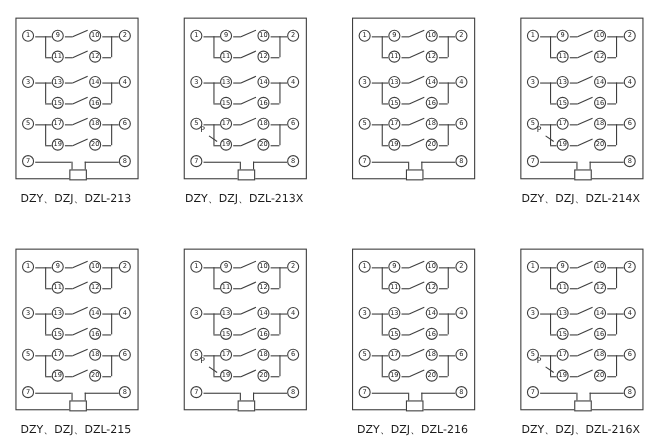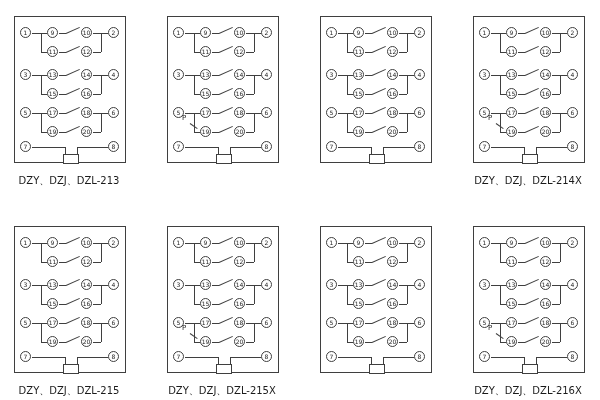--- a/index.html
+++ b/index.html
@@ -158,20 +158,21 @@
           <div class="term" style="left: 5px; top: 90px;">5</div>
           <div class="term" style="left: 5px; top: 124px;">7</div>
           <div class="term" style="left: 93px; top: 10px;">2</div>
           <div class="term" style="left: 93px; top: 52px;">4</div>
           <div class="term" style="left: 93px; top: 90px;">6</div>
           <div class="term" style="left: 93px; top: 124px;">8</div>
           <div class="coil"></div>
           <div class="pmark">P</div>
           <div class="ppoint"></div>
         </div>
+        <div class="label">DZY、DZJ、DZL-213X</div>
       </div>
       <div class="panel">
         <div class="box">
           <div class="ln" style="left: 17px; top: 16px; width: 15px; height: 1px;"></div>
           <div class="ln" style="left: 26px; top: 16px; width: 1px; height: 19px;"></div>
           <div class="ln" style="left: 26px; top: 35px; width: 6px; height: 1px;"></div>
           <div class="ln" style="left: 78px; top: 16px; width: 15px; height: 1px;"></div>
           <div class="ln" style="left: 86px; top: 16px; width: 1px; height: 19px;"></div>
           <div class="ln" style="left: 78px; top: 35px; width: 8px; height: 1px;"></div>
           <div class="ln" style="left: 17px; top: 58px; width: 15px; height: 1px;"></div>
@@ -402,80 +403,80 @@
           <div class="term" style="left: 5px; top: 90px;">5</div>
           <div class="term" style="left: 5px; top: 124px;">7</div>
           <div class="term" style="left: 93px; top: 10px;">2</div>
           <div class="term" style="left: 93px; top: 52px;">4</div>
           <div class="term" style="left: 93px; top: 90px;">6</div>
           <div class="term" style="left: 93px; top: 124px;">8</div>
           <div class="coil"></div>
           <div class="pmark">P</div>
           <div class="ppoint"></div>
         </div>
-        <div class="label">DZY、DZJ、DZL-215X</div>
-      </div>
-      <div class="panel">
-        <div class="box">
-          <div class="ln" style="left: 17px; top: 16px; width: 15px; height: 1px;"></div>
-          <div class="ln" style="left: 26px; top: 16px; width: 1px; height: 19px;"></div>
-          <div class="ln" style="left: 26px; top: 35px; width: 6px; height: 1px;"></div>
-          <div class="ln" style="left: 78px; top: 16px; width: 15px; height: 1px;"></div>
-          <div class="ln" style="left: 86px; top: 16px; width: 1px; height: 19px;"></div>
-          <div class="ln" style="left: 78px; top: 35px; width: 8px; height: 1px;"></div>
-          <div class="ln" style="left: 17px; top: 58px; width: 15px; height: 1px;"></div>
-          <div class="ln" style="left: 26px; top: 58px; width: 1px; height: 19px;"></div>
-          <div class="ln" style="left: 26px; top: 77px; width: 6px; height: 1px;"></div>
-          <div class="ln" style="left: 78px; top: 58px; width: 15px; height: 1px;"></div>
-          <div class="ln" style="left: 86px; top: 58px; width: 1px; height: 19px;"></div>
-          <div class="ln" style="left: 78px; top: 77px; width: 8px; height: 1px;"></div>
-          <div class="ln" style="left: 17px; top: 96px; width: 15px; height: 1px;"></div>
-          <div class="ln" style="left: 26px; top: 96px; width: 1px; height: 19px;"></div>
-          <div class="ln" style="left: 26px; top: 115px; width: 6px; height: 1px;"></div>
-          <div class="ln" style="left: 78px; top: 96px; width: 15px; height: 1px;"></div>
-          <div class="ln" style="left: 86px; top: 96px; width: 1px; height: 19px;"></div>
-          <div class="ln" style="left: 78px; top: 115px; width: 8px; height: 1px;"></div>
-          <div class="ln" style="left: 17px; top: 130px; width: 33px; height: 1px;"></div>
-          <div class="ln" style="left: 50px; top: 130px; width: 1px; height: 9px;"></div>
-          <div class="ln" style="left: 62px; top: 130px; width: 31px; height: 1px;"></div>
-          <div class="ln" style="left: 62px; top: 130px; width: 1px; height: 9px;"></div>
-          <div class="ln" style="left: 44px; top: 16px; width: 7px; height: 1px;"></div>
-          <div class="blade" style="left: 51px; top: 16px;"></div>
-          <div class="term" style="left: 32px; top: 10px;">9</div>
-          <div class="term" style="left: 66px; top: 10px;">10</div>
-          <div class="ln" style="left: 44px; top: 35px; width: 7px; height: 1px;"></div>
-          <div class="blade" style="left: 51px; top: 35px;"></div>
-          <div class="term" style="left: 32px; top: 29px;">11</div>
-          <div class="term" style="left: 66px; top: 29px;">12</div>
-          <div class="ln" style="left: 44px; top: 58px; width: 7px; height: 1px;"></div>
-          <div class="blade" style="left: 51px; top: 58px;"></div>
-          <div class="term" style="left: 32px; top: 52px;">13</div>
-          <div class="term" style="left: 66px; top: 52px;">14</div>
-          <div class="ln" style="left: 44px; top: 77px; width: 7px; height: 1px;"></div>
-          <div class="blade" style="left: 51px; top: 77px;"></div>
-          <div class="term" style="left: 32px; top: 71px;">15</div>
-          <div class="term" style="left: 66px; top: 71px;">16</div>
-          <div class="ln" style="left: 44px; top: 96px; width: 7px; height: 1px;"></div>
-          <div class="blade" style="left: 51px; top: 96px;"></div>
-          <div class="term" style="left: 32px; top: 90px;">17</div>
-          <div class="term" style="left: 66px; top: 90px;">18</div>
-          <div class="ln" style="left: 44px; top: 115px; width: 7px; height: 1px;"></div>
-          <div class="blade" style="left: 51px; top: 115px;"></div>
-          <div class="term" style="left: 32px; top: 109px;">19</div>
-          <div class="term" style="left: 66px; top: 109px;">20</div>
-          <div class="term" style="left: 5px; top: 10px;">1</div>
-          <div class="term" style="left: 5px; top: 52px;">3</div>
-          <div class="term" style="left: 5px; top: 90px;">5</div>
-          <div class="term" style="left: 5px; top: 124px;">7</div>
-          <div class="term" style="left: 93px; top: 10px;">2</div>
-          <div class="term" style="left: 93px; top: 52px;">4</div>
-          <div class="term" style="left: 93px; top: 90px;">6</div>
-          <div class="term" style="left: 93px; top: 124px;">8</div>
-          <div class="coil"></div>
-        </div>
+      </div>
+      <div class="panel">
+        <div class="box">
+          <div class="ln" style="left: 17px; top: 16px; width: 15px; height: 1px;"></div>
+          <div class="ln" style="left: 26px; top: 16px; width: 1px; height: 19px;"></div>
+          <div class="ln" style="left: 26px; top: 35px; width: 6px; height: 1px;"></div>
+          <div class="ln" style="left: 78px; top: 16px; width: 15px; height: 1px;"></div>
+          <div class="ln" style="left: 86px; top: 16px; width: 1px; height: 19px;"></div>
+          <div class="ln" style="left: 78px; top: 35px; width: 8px; height: 1px;"></div>
+          <div class="ln" style="left: 17px; top: 58px; width: 15px; height: 1px;"></div>
+          <div class="ln" style="left: 26px; top: 58px; width: 1px; height: 19px;"></div>
+          <div class="ln" style="left: 26px; top: 77px; width: 6px; height: 1px;"></div>
+          <div class="ln" style="left: 78px; top: 58px; width: 15px; height: 1px;"></div>
+          <div class="ln" style="left: 86px; top: 58px; width: 1px; height: 19px;"></div>
+          <div class="ln" style="left: 78px; top: 77px; width: 8px; height: 1px;"></div>
+          <div class="ln" style="left: 17px; top: 96px; width: 15px; height: 1px;"></div>
+          <div class="ln" style="left: 26px; top: 96px; width: 1px; height: 19px;"></div>
+          <div class="ln" style="left: 26px; top: 115px; width: 6px; height: 1px;"></div>
+          <div class="ln" style="left: 78px; top: 96px; width: 15px; height: 1px;"></div>
+          <div class="ln" style="left: 86px; top: 96px; width: 1px; height: 19px;"></div>
+          <div class="ln" style="left: 78px; top: 115px; width: 8px; height: 1px;"></div>
+          <div class="ln" style="left: 17px; top: 130px; width: 33px; height: 1px;"></div>
+          <div class="ln" style="left: 50px; top: 130px; width: 1px; height: 9px;"></div>
+          <div class="ln" style="left: 62px; top: 130px; width: 31px; height: 1px;"></div>
+          <div class="ln" style="left: 62px; top: 130px; width: 1px; height: 9px;"></div>
+          <div class="ln" style="left: 44px; top: 16px; width: 7px; height: 1px;"></div>
+          <div class="blade" style="left: 51px; top: 16px;"></div>
+          <div class="term" style="left: 32px; top: 10px;">9</div>
+          <div class="term" style="left: 66px; top: 10px;">10</div>
+          <div class="ln" style="left: 44px; top: 35px; width: 7px; height: 1px;"></div>
+          <div class="blade" style="left: 51px; top: 35px;"></div>
+          <div class="term" style="left: 32px; top: 29px;">11</div>
+          <div class="term" style="left: 66px; top: 29px;">12</div>
+          <div class="ln" style="left: 44px; top: 58px; width: 7px; height: 1px;"></div>
+          <div class="blade" style="left: 51px; top: 58px;"></div>
+          <div class="term" style="left: 32px; top: 52px;">13</div>
+          <div class="term" style="left: 66px; top: 52px;">14</div>
+          <div class="ln" style="left: 44px; top: 77px; width: 7px; height: 1px;"></div>
+          <div class="blade" style="left: 51px; top: 77px;"></div>
+          <div class="term" style="left: 32px; top: 71px;">15</div>
+          <div class="term" style="left: 66px; top: 71px;">16</div>
+          <div class="ln" style="left: 44px; top: 96px; width: 7px; height: 1px;"></div>
+          <div class="blade" style="left: 51px; top: 96px;"></div>
+          <div class="term" style="left: 32px; top: 90px;">17</div>
+          <div class="term" style="left: 66px; top: 90px;">18</div>
+          <div class="ln" style="left: 44px; top: 115px; width: 7px; height: 1px;"></div>
+          <div class="blade" style="left: 51px; top: 115px;"></div>
+          <div class="term" style="left: 32px; top: 109px;">19</div>
+          <div class="term" style="left: 66px; top: 109px;">20</div>
+          <div class="term" style="left: 5px; top: 10px;">1</div>
+          <div class="term" style="left: 5px; top: 52px;">3</div>
+          <div class="term" style="left: 5px; top: 90px;">5</div>
+          <div class="term" style="left: 5px; top: 124px;">7</div>
+          <div class="term" style="left: 93px; top: 10px;">2</div>
+          <div class="term" style="left: 93px; top: 52px;">4</div>
+          <div class="term" style="left: 93px; top: 90px;">6</div>
+          <div class="term" style="left: 93px; top: 124px;">8</div>
+          <div class="coil"></div>
+        </div>
+        <div class="label">DZY、DZJ、DZL-216</div>
       </div>
       <div class="panel">
         <div class="box">
           <div class="ln" style="left: 17px; top: 16px; width: 15px; height: 1px;"></div>
           <div class="ln" style="left: 26px; top: 16px; width: 1px; height: 19px;"></div>
           <div class="ln" style="left: 26px; top: 35px; width: 6px; height: 1px;"></div>
           <div class="ln" style="left: 78px; top: 16px; width: 15px; height: 1px;"></div>
           <div class="ln" style="left: 86px; top: 16px; width: 1px; height: 19px;"></div>
           <div class="ln" style="left: 78px; top: 35px; width: 8px; height: 1px;"></div>
           <div class="ln" style="left: 17px; top: 58px; width: 15px; height: 1px;"></div>

